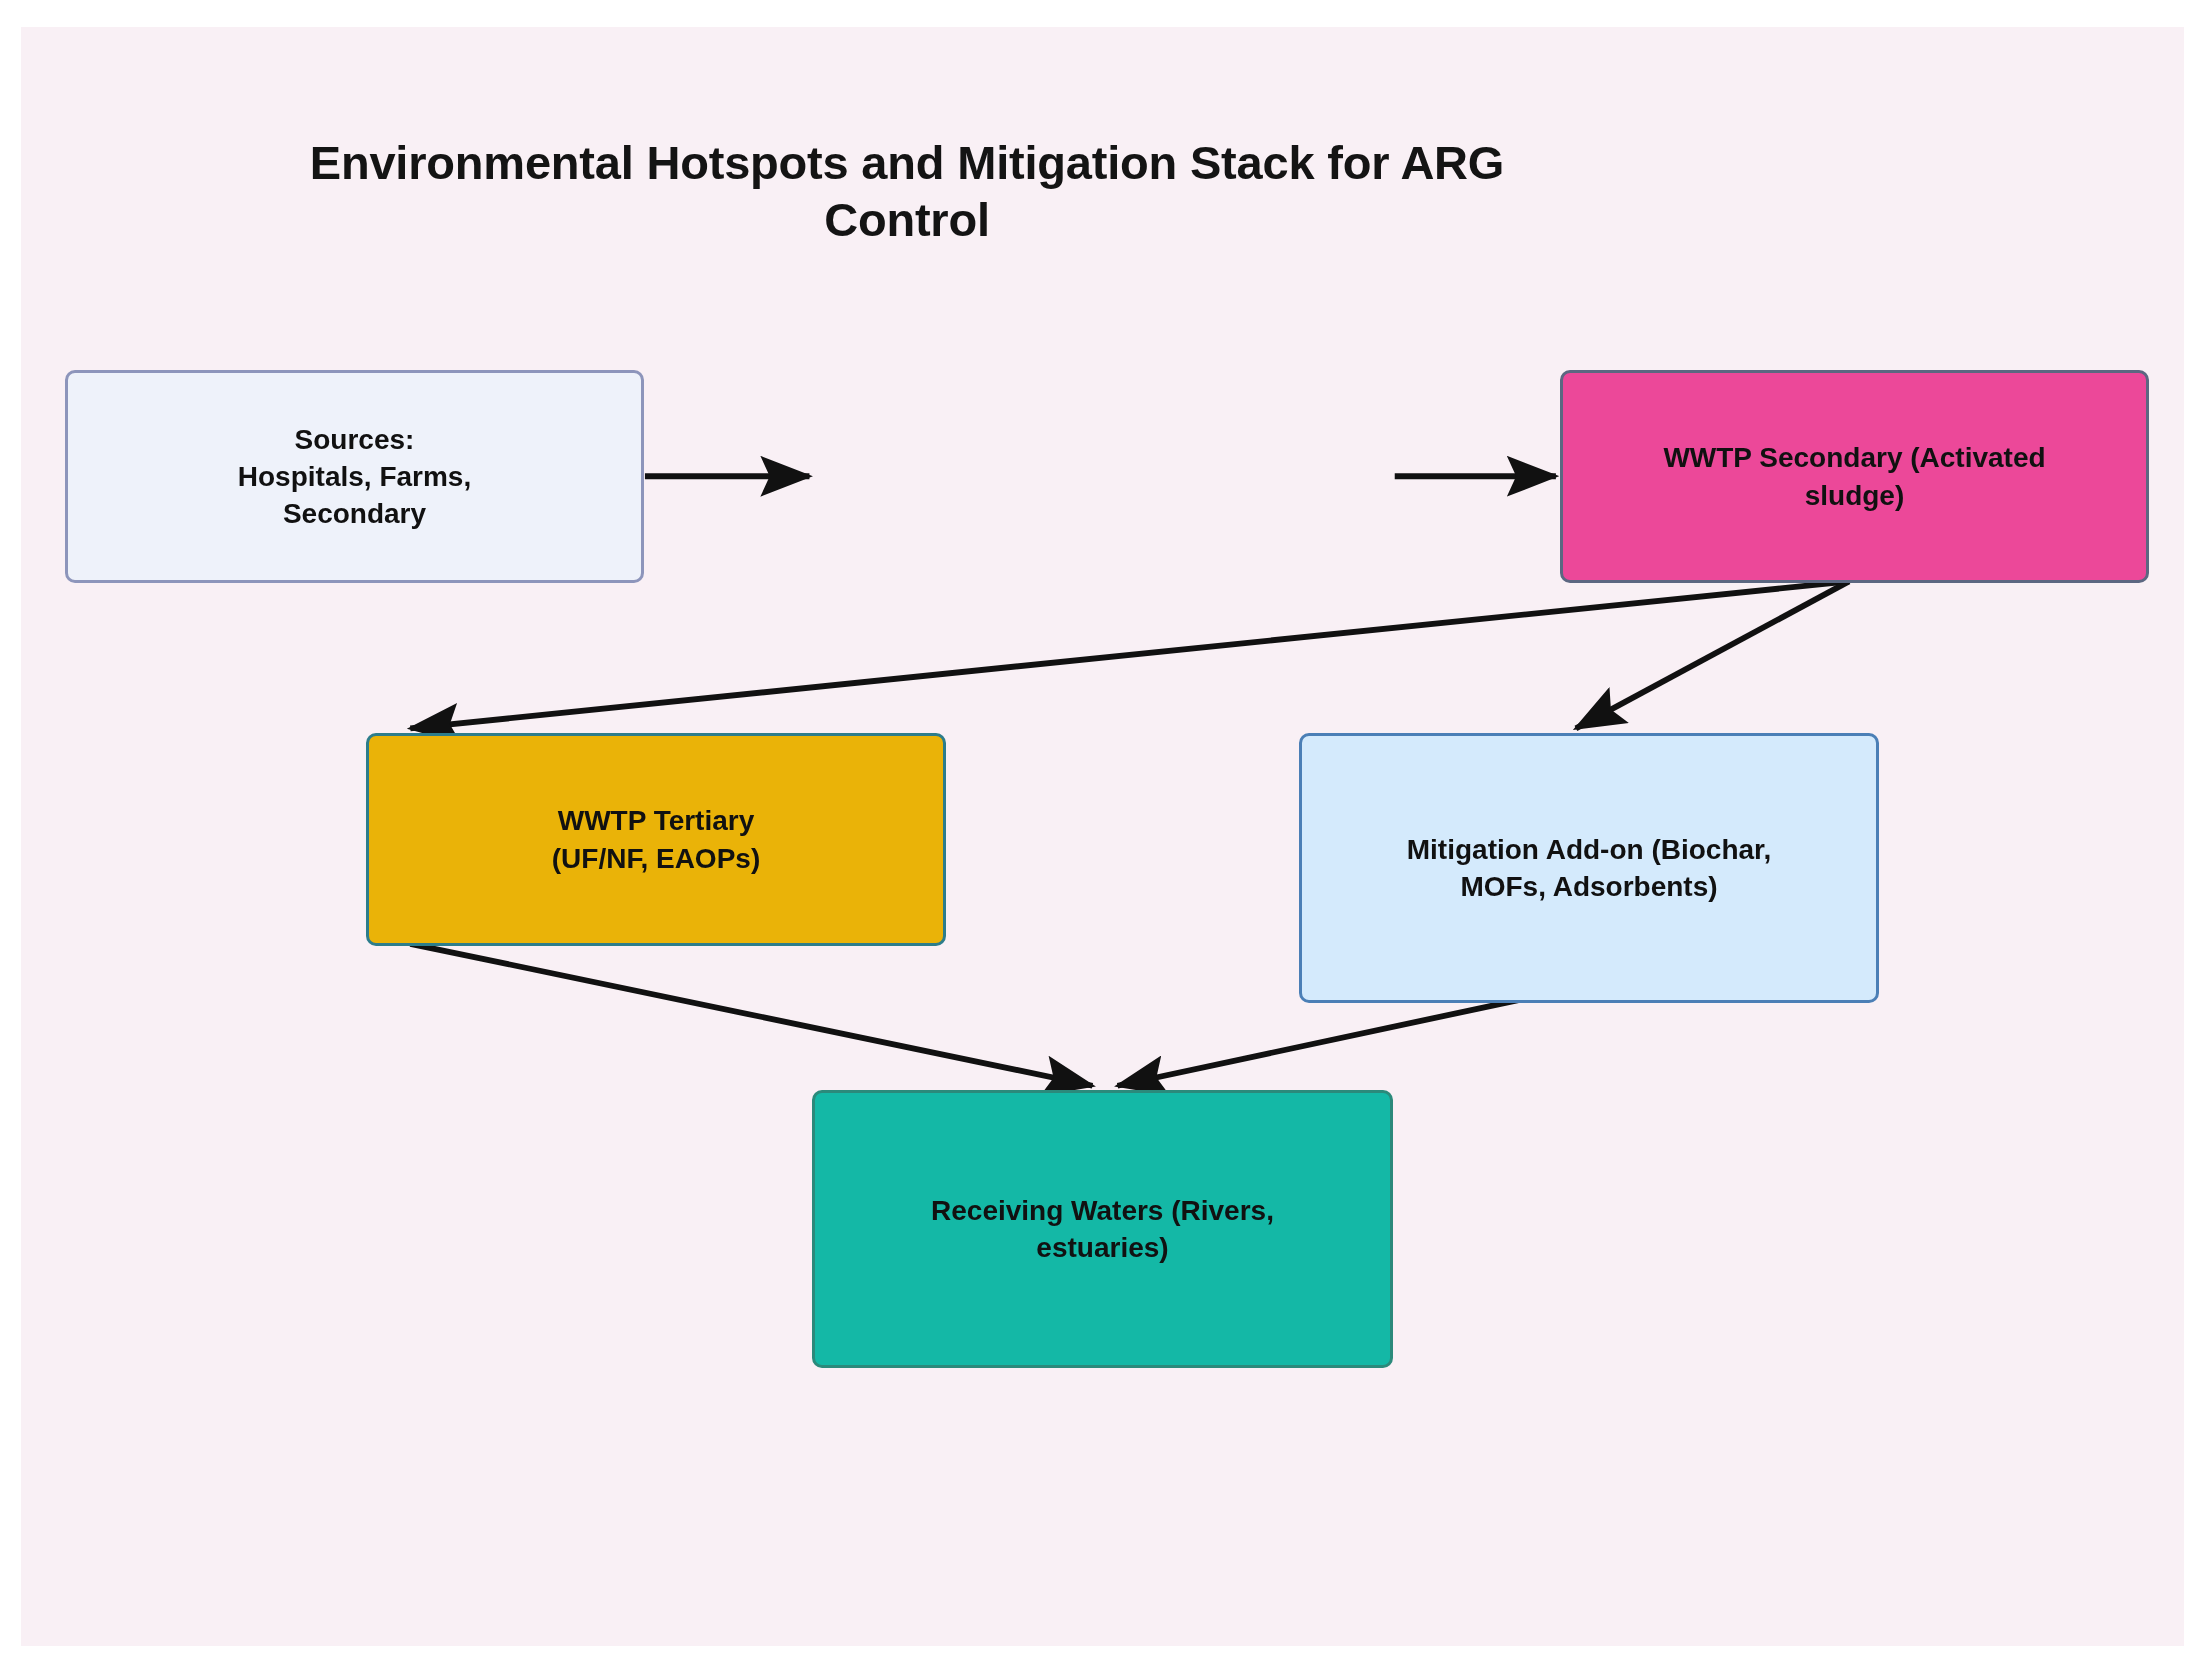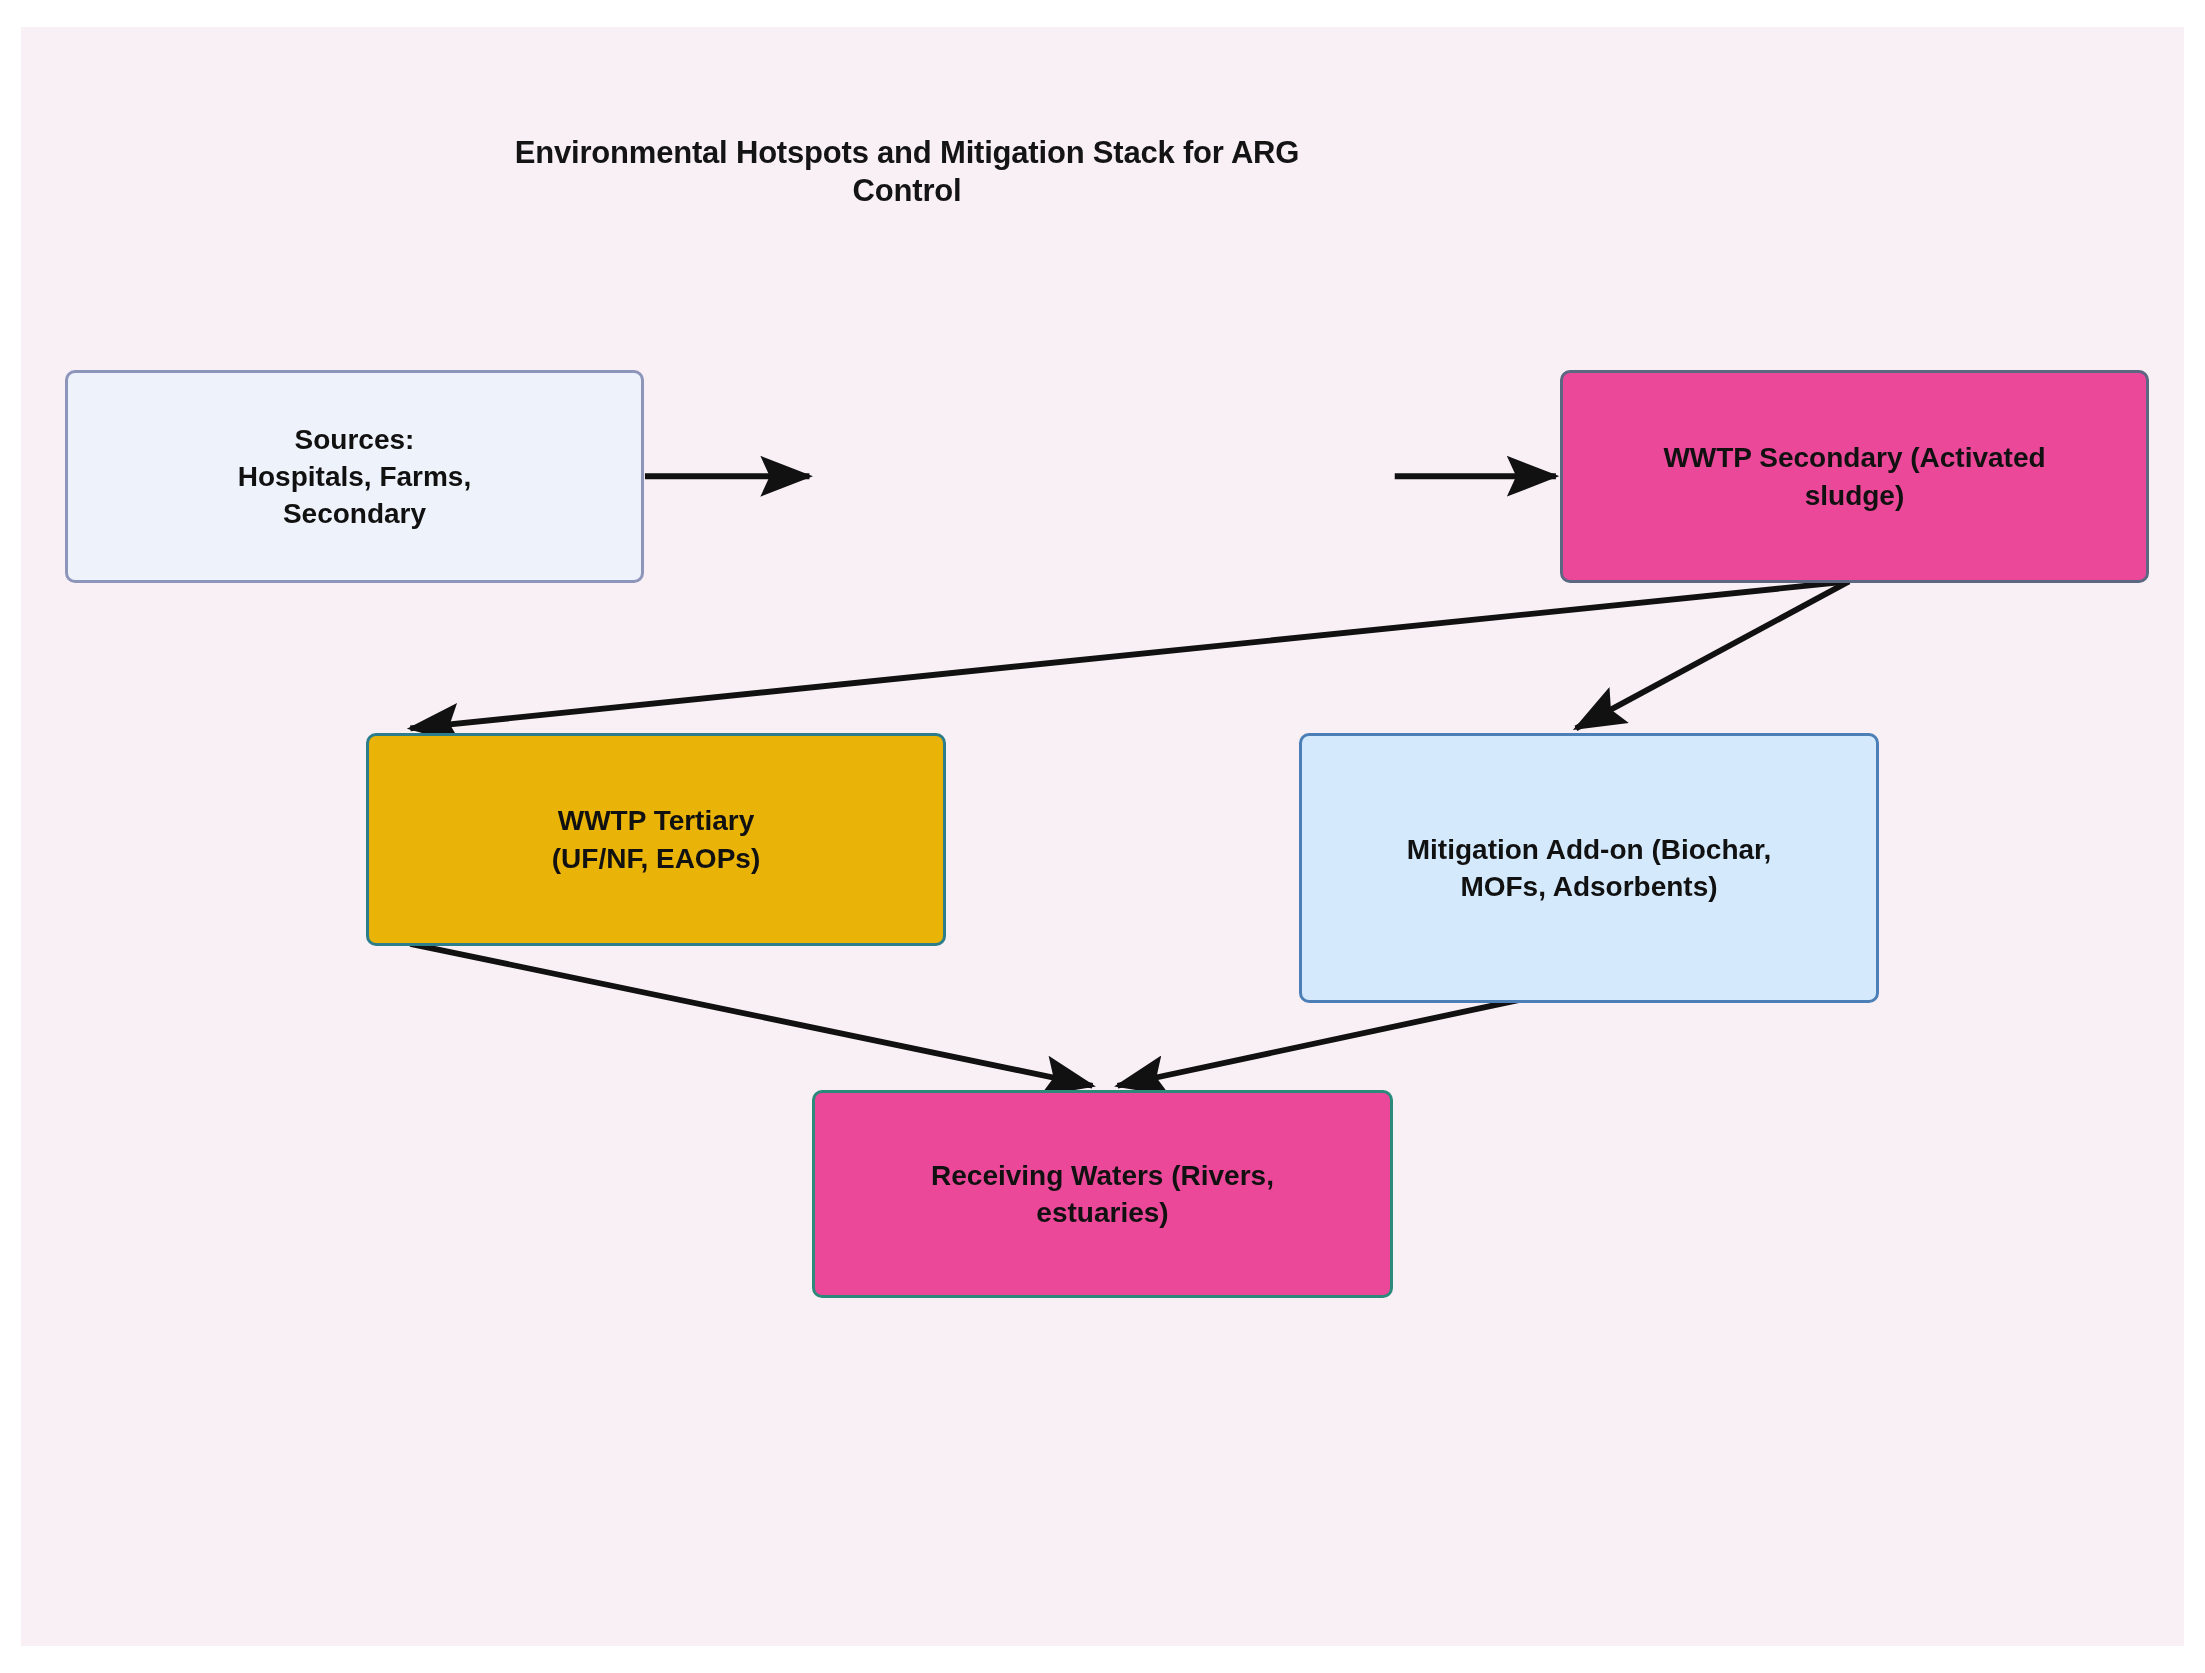--- a/index.html
+++ b/index.html
@@ -31,21 +31,21 @@
     background: #f9f0f5;
   }
 
   
   #diagram-title {
     position: absolute;
     left: 0;
     top: 107px;
     width: 1772px;
     text-align: center;
-    font-size: 31px;
+    font-size: 47px;
     font-weight: bold;
     color: #141414;
     line-height: 1.22;
     letter-spacing: -0.2px;
   }
   #diagram-title .t-line { display: block; }
 
   
   #edges {
     position: absolute;
@@ -92,22 +92,22 @@
   }
   #node-tertiary {
     left: 345px;  top: 706px; width: 580px;  height: 213px;
     background: #eab308;  border-color: #2d7d8b;
   }
   #node-mitigation {
     left: 1278px; top: 706px; width: 580px;  height: 270px;
     background: #d4eafc;  border-color: #4b7fb6;
   }
   #node-receiving {
-    left: 791px;  top: 1063px; width: 581px; height: 208px;
-    background: #ec4899;  border-color: #2b8a7b;
+    left: 791px;  top: 1063px; width: 581px; height: 278px;
+    background: #14b8a6;  border-color: #2b8a7b;
   }
 </style>
 </head>
 <body>
 
 <div id="stage">
   <div id="canvas">
 
     <div id="diagram-title">
       <span class="t-line">Environmental Hotspots and Mitigation Stack for ARG</span>

